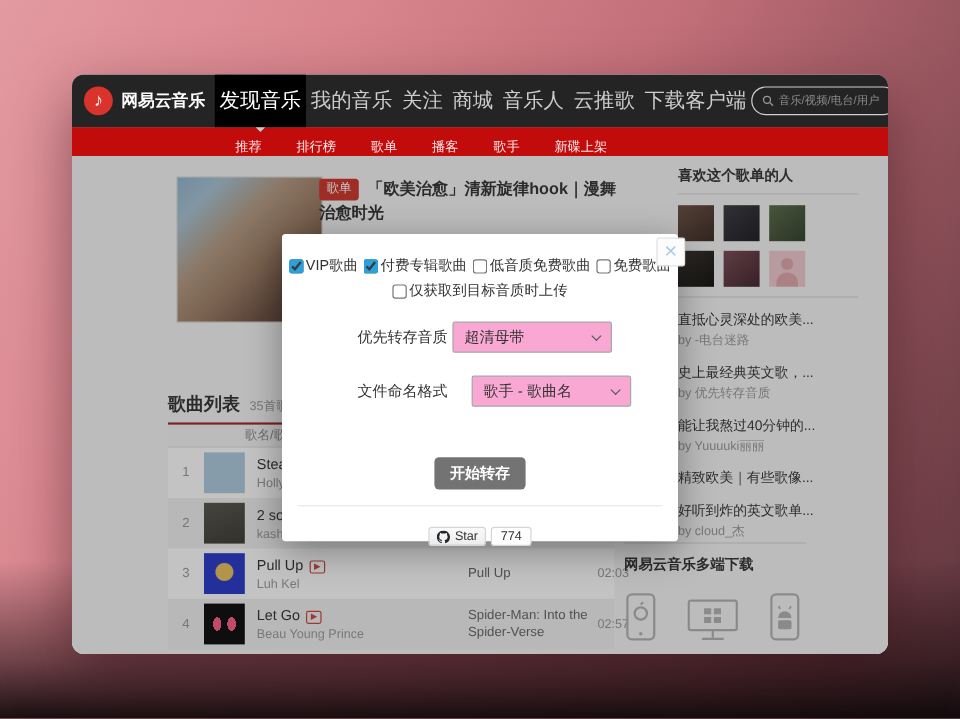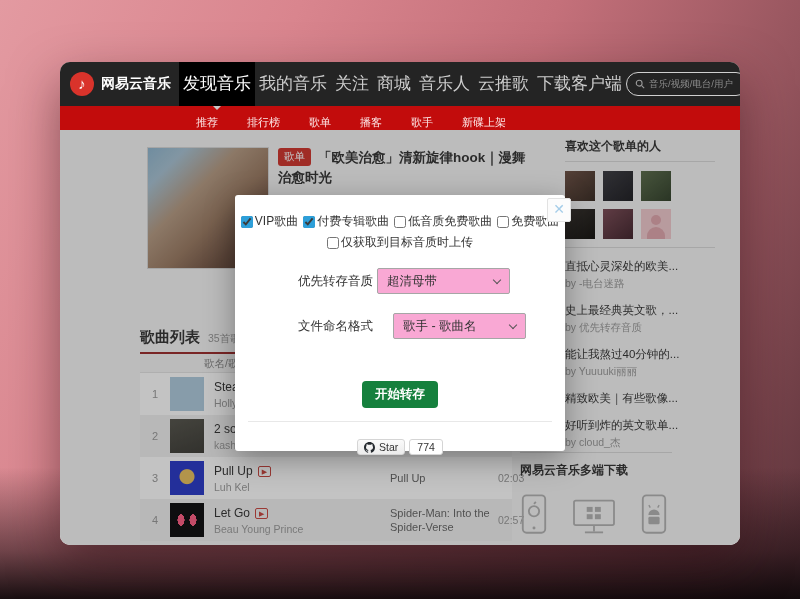--- a/index.html
+++ b/index.html
@@ -25,21 +25,21 @@
   .search-pill .ph{color:#8a8a8a;font-size:9.5px;overflow:hidden;white-space:nowrap;}
   .creator-pill{height:22px;line-height:22px;border:1px solid #9a9a9a;border-radius:12px;color:#ddd;font-size:10.5px;padding:0 9px;margin-left:9px;flex:0 0 auto;}
   
   .subnav{height:24px;background:#C20C0C;display:flex;align-items:flex-end;gap:29px;padding-left:136px;position:relative;z-index:1;}
   .subnav-item{color:#fde9e9;font-size:11px;cursor:pointer;white-space:nowrap;}
   
   .content{position:relative;height:415px;background:#f6f6f6;overflow:hidden;}
   .pl-cover{position:absolute;left:88px;top:18px;width:120px;height:120px;
     background:linear-gradient(135deg,#8fb6cf 0%,#a8c3d4 16%,#b59a82 38%,#9a7a62 58%,#6e5142 78%,#4a342b 100%);
     box-shadow:0 0 0 1px rgba(0,0,0,0.12);}
-  .pl-head{position:absolute;left:218px;top:18px;width:256px;font-size:13.5px;font-weight:bold;color:#333;line-height:1.5;}
+  .pl-head{position:absolute;left:206px;top:18px;width:256px;font-size:13.5px;font-weight:bold;color:#333;line-height:1.5;}
   .type-badge{display:inline-block;background:#d0342c;color:#fff;font-size:10.5px;font-weight:normal;border-radius:3px;padding:1px 6px;margin-right:7px;vertical-align:2px;}
   .creator-row{position:absolute;left:218px;top:80px;display:flex;align-items:center;gap:6px;white-space:nowrap;}
   .creator-avatar{width:22px;height:22px;border-radius:3px;background:radial-gradient(circle at 45% 40%,#4b4b4e,#1d1d1f);}
   .creator-name{color:#3a6ea5;font-size:11.5px;}
   .vip-dot{width:12px;height:12px;border-radius:50%;background:#e23c3c;display:inline-block;}
   .create-date{color:#999;font-size:10.5px;}
   
   .songs-title{position:absolute;left:80px;top:198px;font-size:15px;font-weight:bold;color:#333;}
   .songs-count{font-size:10.5px;color:#999;font-weight:normal;margin-left:8px;}
   .song-table{position:absolute;left:80px;top:222px;width:372px;border-top:2px solid #9b2b2b;background:#fff;}
@@ -92,21 +92,21 @@
   .cb-row label{display:flex;align-items:center;margin:0 2px;}
   .cb-row input{width:12px;height:12px;margin:0 2px 0 0;accent-color:#2d9fd9;}
   .form-row{position:relative;height:26px;margin-top:0;}
   .fr1{margin-top:17px;}
   .fr2{margin-top:19px;margin-left:16px;}
   .form-label{position:absolute;right:192px;top:5px;font-size:12.5px;color:#333;white-space:nowrap;}
   .select-box{position:absolute;left:142px;top:0;width:122px;height:24px;border:1px solid #a6a6a6;border-radius:2px;
     background:#f9a8d4;font-size:12.5px;line-height:24px;padding-left:9px;cursor:pointer;}
   .select-box::after{content:"";position:absolute;right:9px;top:8px;width:5px;height:5px;
     border-right:1.5px solid #555;border-bottom:1.5px solid #555;transform:rotate(45deg);}
-  .submit-btn{position:absolute;left:127px;top:186px;width:76px;height:27px;background:#15803d;color:#fff;
+  .submit-btn{position:absolute;left:127px;top:186px;width:76px;height:27px;background:#737373;color:#fff;
     border:none;border-radius:4px;font-size:12.5px;font-weight:bold;cursor:pointer;font-family:inherit;}
   .modal-divider{position:absolute;left:13px;right:13px;top:226px;border-top:1px solid #e8e8e8;}
   .gh-row{position:absolute;left:0;right:0;top:244px;display:flex;justify-content:center;gap:4px;}
   .gh-star{display:flex;align-items:center;gap:4px;border:1px solid #d5d5d5;border-radius:3px;
     background:linear-gradient(#fafafa,#ececec);font-size:10.5px;color:#333;padding:1px 6px;cursor:pointer;}
   .gh-count{border:1px solid #d5d5d5;border-radius:3px;background:#fff;font-size:10.5px;color:#333;padding:1px 7px;cursor:pointer;}
 </style>
 </head>
 <body>
 

